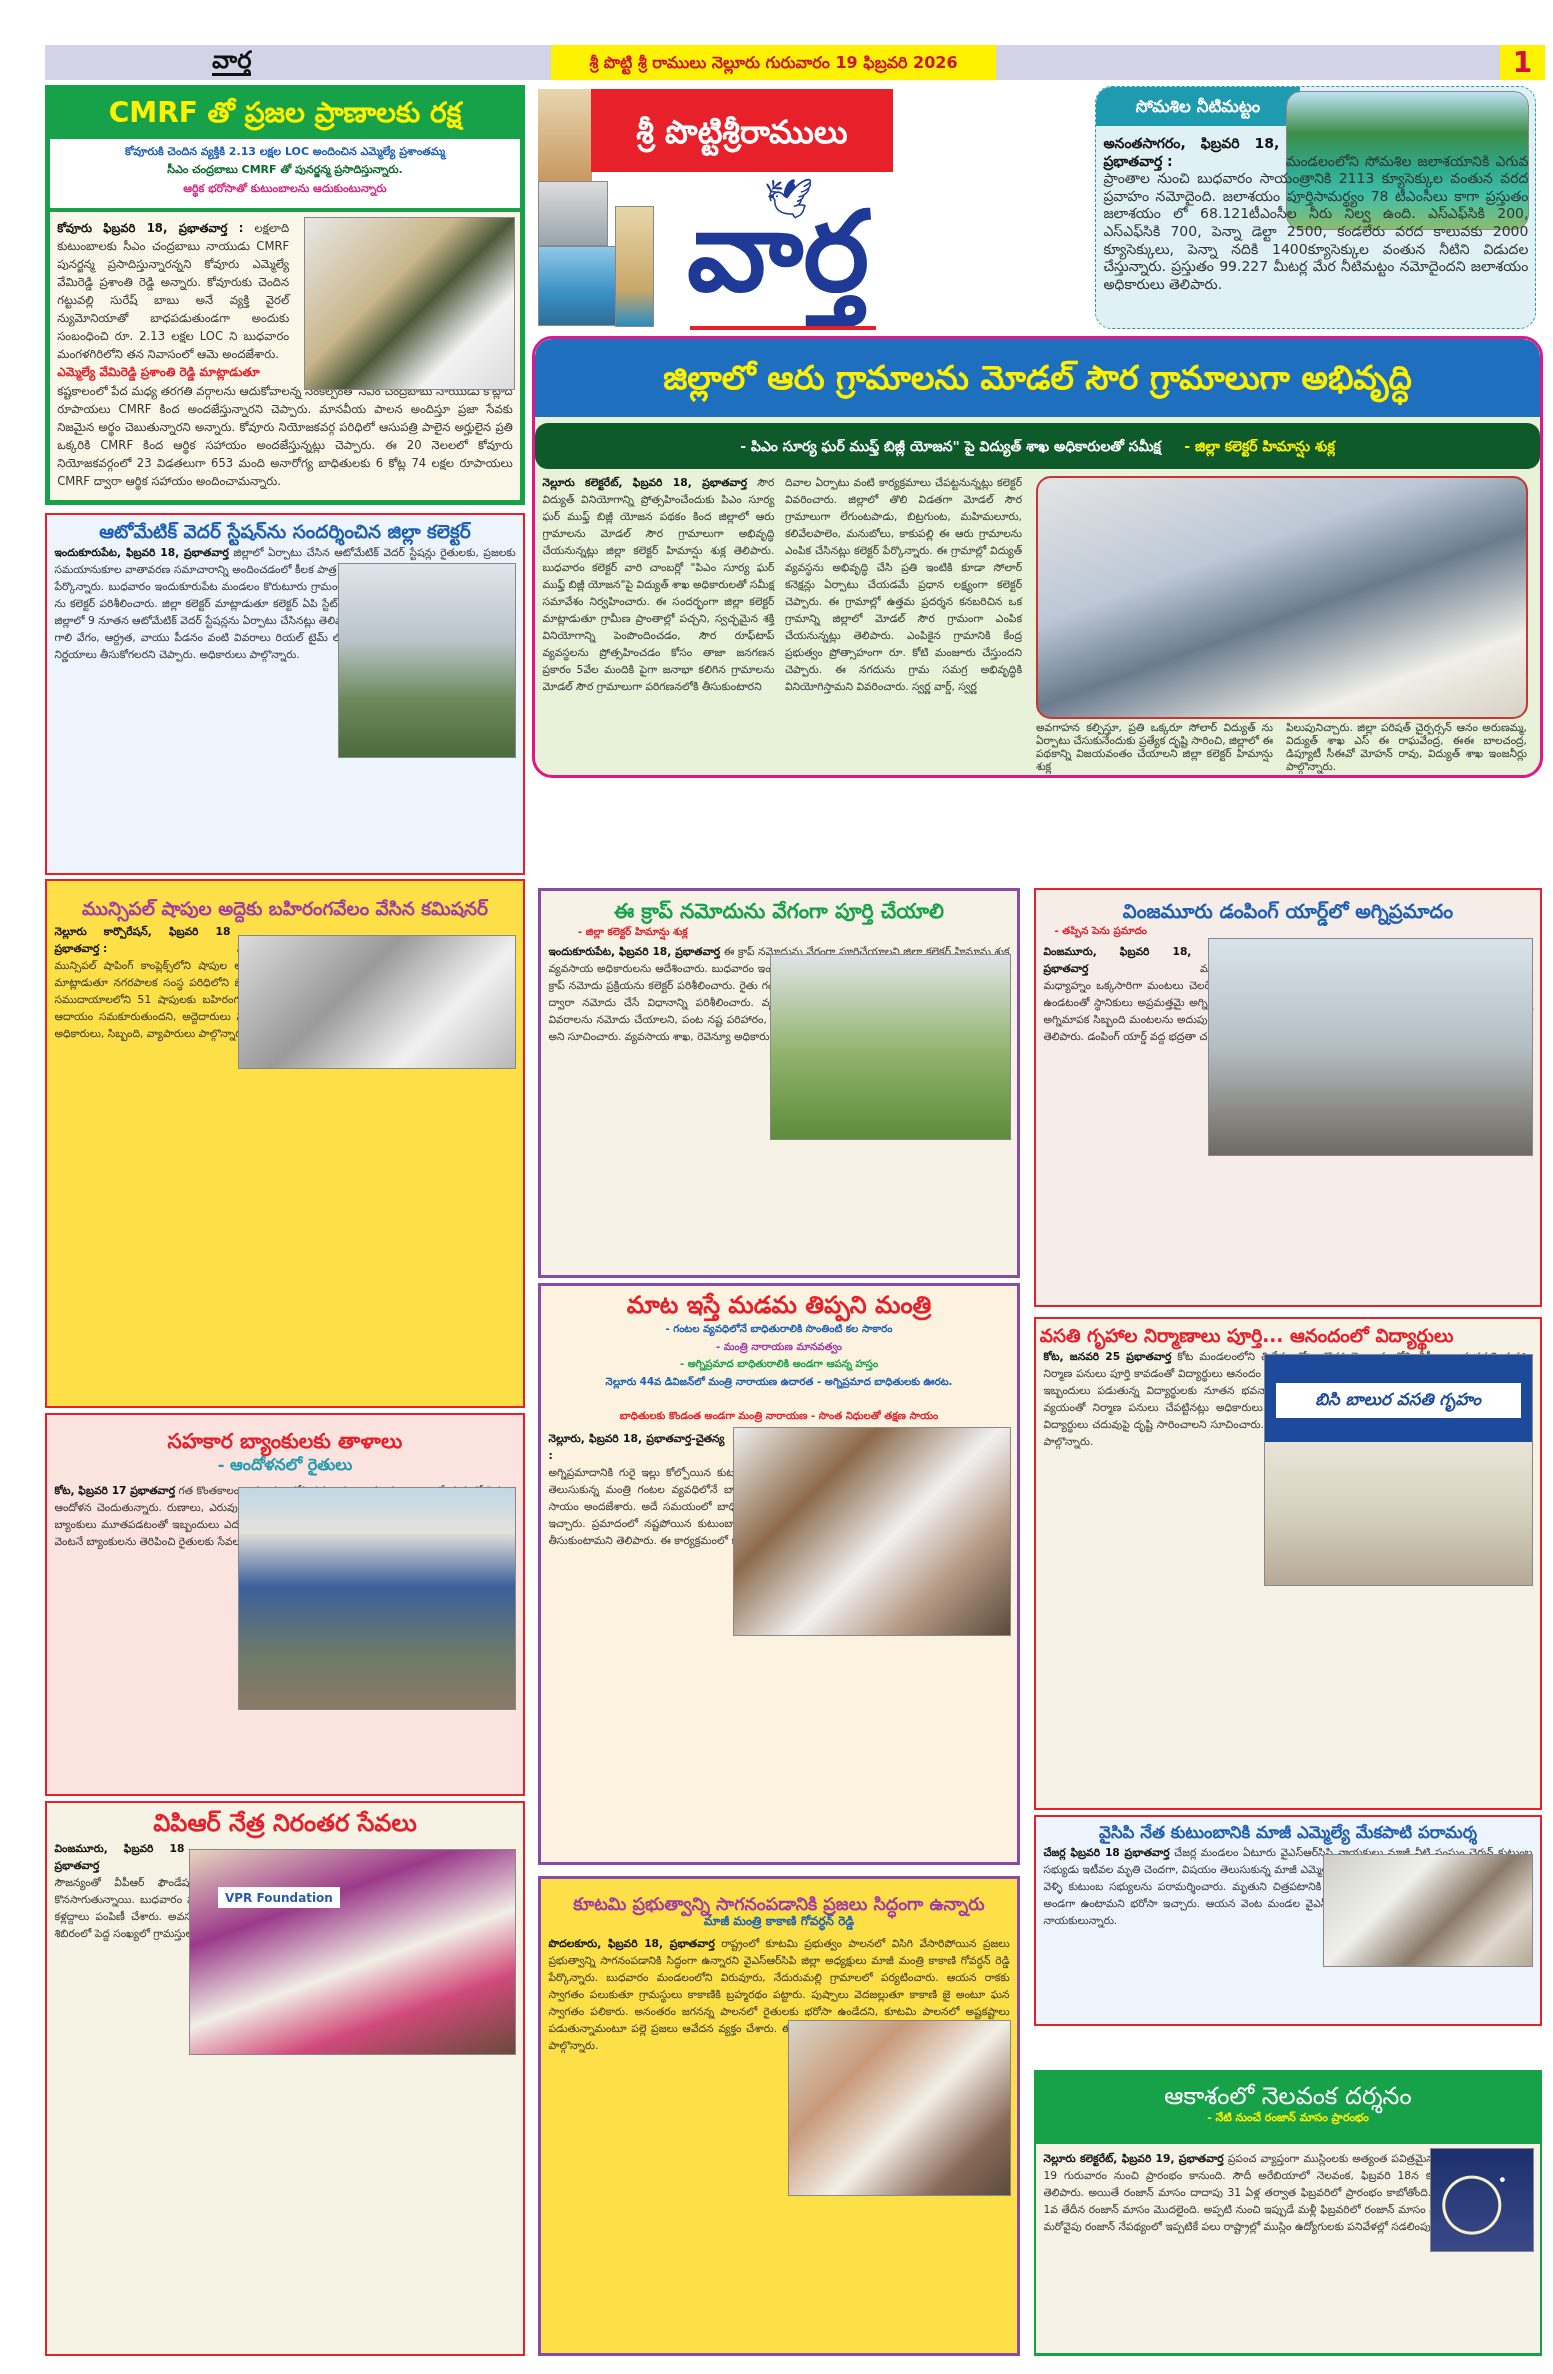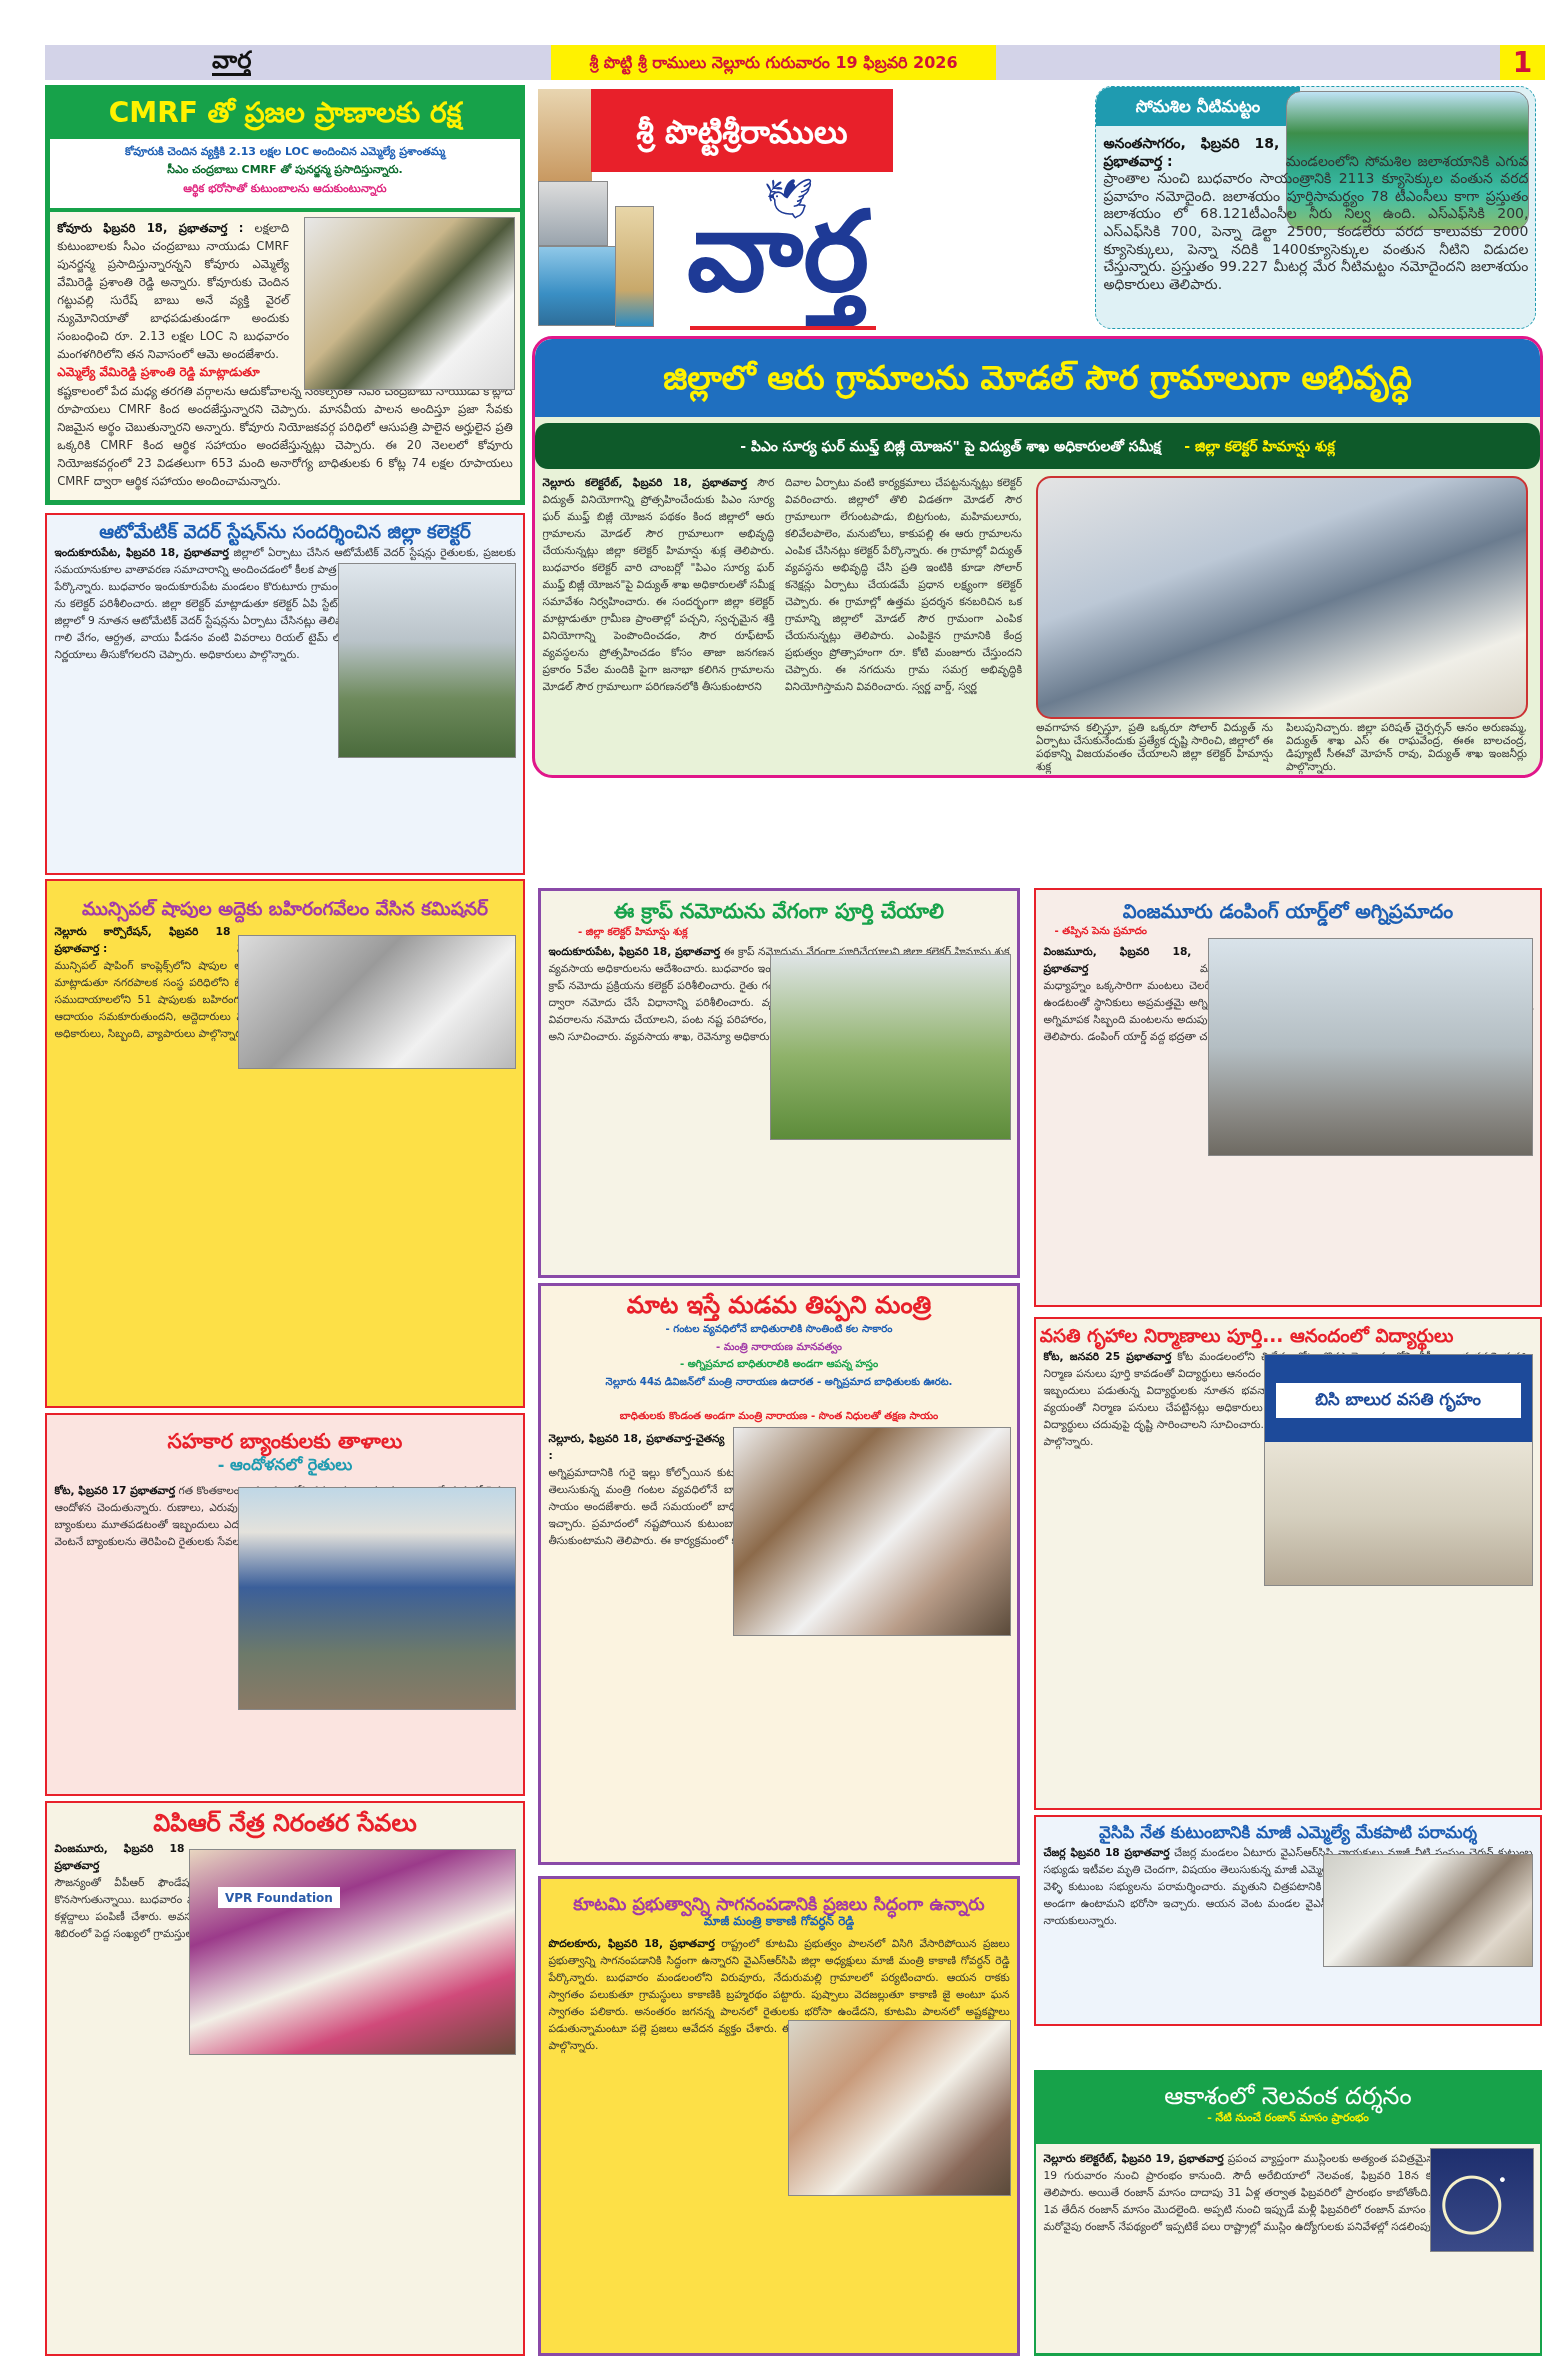--- a/index.html
+++ b/index.html
@@ -133,21 +133,21 @@
   <div class="sub" style="color:#e8202a;font-size:10.2px;margin-top:20px;">బాధితులకు కొండంత అండగా మంత్రి నారాయణ - సొంత నిధులతో తక్షణ సాయం</div>
   <div class="photo" style="right:5.6px;top:141px;width:278px;height:209px;background:linear-gradient(135deg,#efefef 0%,#8c6a4a 30%,#f1f1f1 55%,#b89c88 75%,#5a4a3a 100%);"></div>
   <div class="txt" style="padding:5.6px 7.4px;font-size:10.7px;line-height:17px;">
     <b style="display:inline-block;width:176px;">నెల్లూరు, ఫిబ్రవరి 18, ప్రభాతవార్త-చైతన్య :</b>
     <span>నెల్లూరు 44వ డివిజన్‌లో విద్యుత్ షార్ట్ సర్క్యూట్ కారణంగా అగ్నిప్రమాదానికి గురై ఇల్లు కోల్పోయిన కుటుంబానికి మంత్రి నారాయణ అండగా నిలిచారు. ప్రమాద విషయం తెలుసుకున్న మంత్రి గంటల వ్యవధిలోనే బాధితురాలిని పరామర్శించి సొంత నిధులతో రూ. 50,000 తక్షణ సాయం అందజేశారు. అదే సమయంలో బాధితురాలికి నూతన ఇంటి నిర్మాణానికి సహకారం అందిస్తానని హామీ ఇచ్చారు. ప్రమాదంలో నష్టపోయిన కుటుంబానికి ప్రభుత్వం తరఫున అన్ని విధాల సహాయం అందేలా చర్యలు తీసుకుంటామని తెలిపారు. ఈ కార్యక్రమంలో కూటమి నాయకులు, కార్యకర్తలు పాల్గొన్నారు.</span>
   </div>
 </div>
 
 <div class="box" style="left:1034px;top:1317px;width:508px;height:493px;background:#f6f3e6;border:2.8px solid #e8202a;">
   <div class="hd" style="color:#e8202a;font-size:18.6px;padding:5.6px 3.7px 1.9px;text-align:left;">వసతి గృహాల నిర్మాణాలు పూర్తి... ఆనందంలో విద్యార్థులు</div>
-  <div class="photo" style="right:7.4px;top:35px;width:269px;height:232px;background:linear-gradient(180deg,#1d4a9a 0%,#1d4a9a 38%,#e9e4d6 38%,#d5cfbe 70%,#b5a996 100%);">
+  <div class="photo" style="right:7.4px;top:35px;width:269px;height:232px;background:linear-gradient(180deg,#1d4a9a 0%,#1d4a9a 38%,#e9e4d6 38%,#d5cfbe 70%,#b5a996 100%);font-style:italic;">
     <div style="background:#fff;color:#1d4a9a;font-weight:bold;font-size:16.7px;text-align:center;margin:28px 11px 0;padding:5.6px 0;">బిసి బాలుర వసతి గృహం</div>
   </div>
   <div class="txt" style="padding:0 7.4px;font-size:10.7px;line-height:17px;">
     <b>కోట, జనవరి 25 ప్రభాతవార్త</b>
     <span>కోట మండలంలోని చిట్టేడు, కోట, కొత్తపాలెం గ్రామాల్లోని బీసీ బాలుర వసతి గృహాల నిర్మాణ పనులు పూర్తి కావడంతో విద్యార్థులు ఆనందం వ్యక్తం చేస్తున్నారు. గత కొంతకాలంగా శిథిలావస్థలో ఉన్న భవనాల్లో ఇబ్బందులు పడుతున్న విద్యార్థులకు నూతన భవనాలు అందుబాటులోకి వచ్చాయి. సుమారు రూ. 17.50 లక్షల వ్యయంతో నిర్మాణ పనులు చేపట్టినట్లు అధికారులు తెలిపారు. నూతన భవనాల్లో అన్ని సౌకర్యాలు కల్పించామని, విద్యార్థులు చదువుపై దృష్టి సారించాలని సూచించారు. ఈ కార్యక్రమంలో వసతి గృహ సంక్షేమ అధికారులు, తల్లిదండ్రులు పాల్గొన్నారు.</span>
   </div>
 </div>
 
 <div class="box" style="left:45px;top:1413px;width:480px;height:383px;background:#fbe4e0;border:2.8px solid #e8202a;">
   <div class="hd" style="color:#e8202a;font-size:20.4px;padding:15px 3.7px 1.9px;">సహకార బ్యాంకులకు తాళాలు</div>

